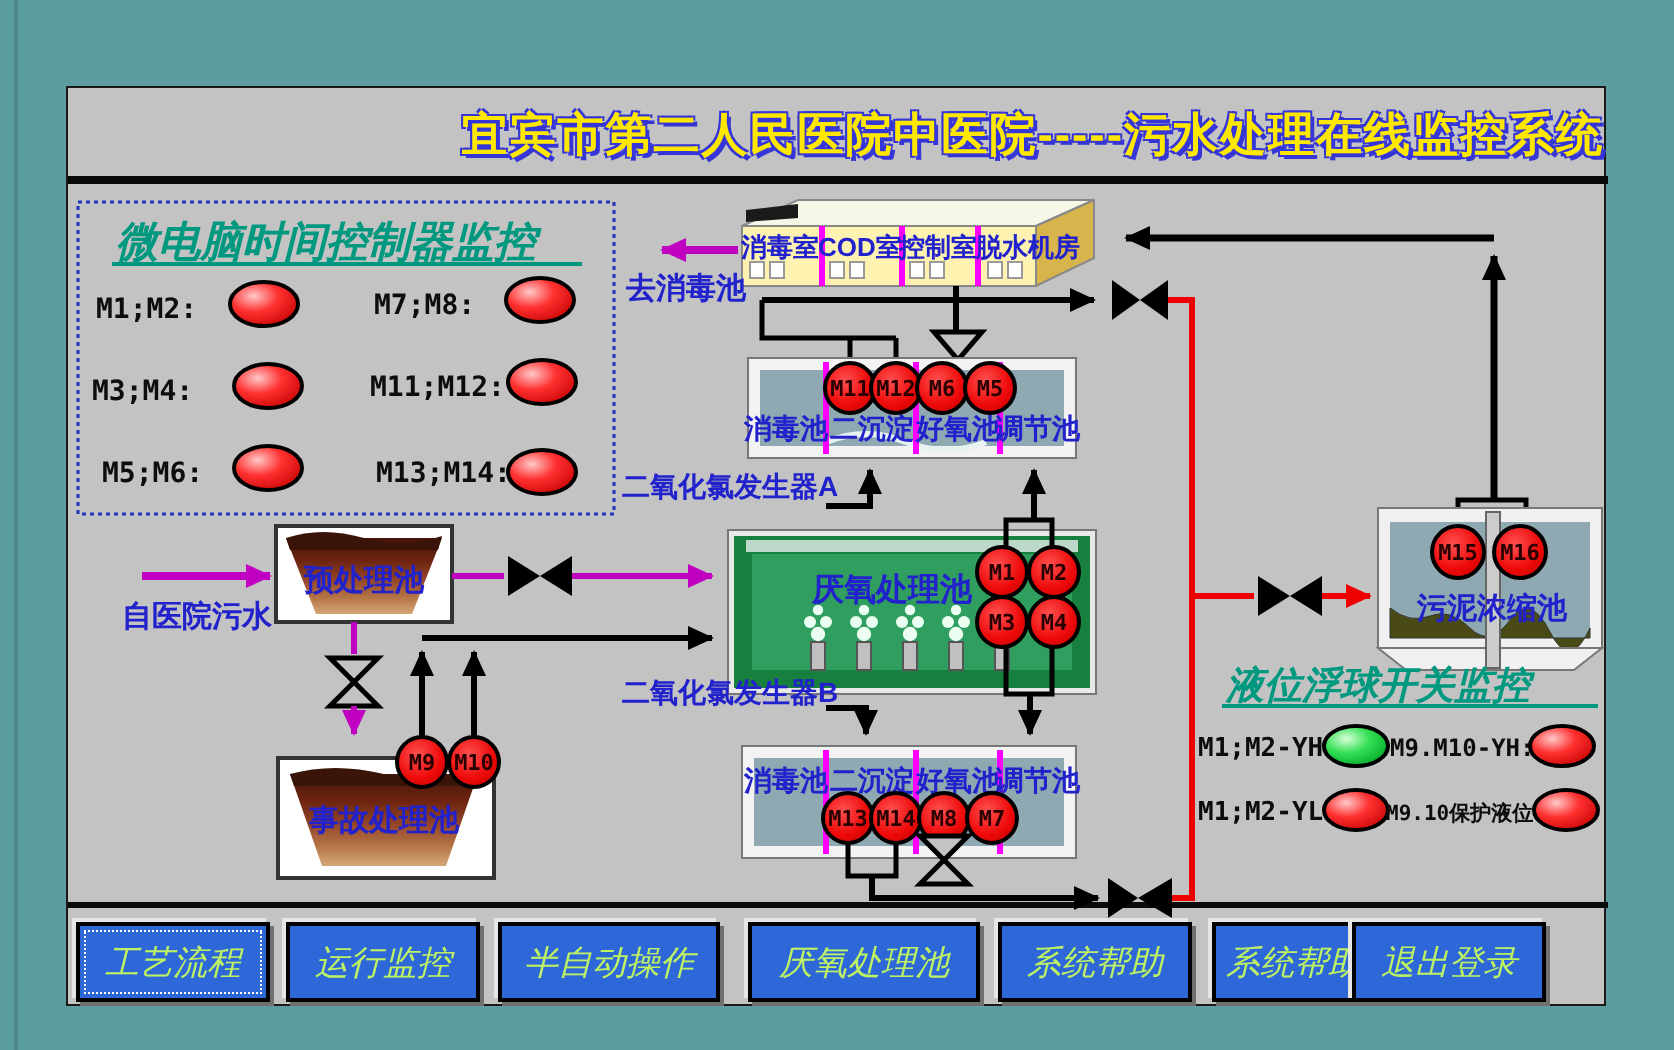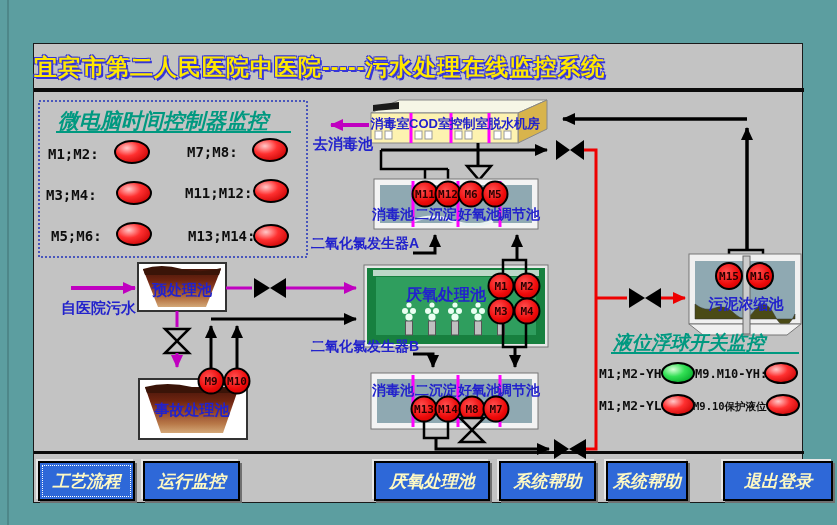--- a/index.html
+++ b/index.html
@@ -1,24 +1,24 @@
 <!DOCTYPE html>
 <html><head>
 <meta charset="utf-8">
 <style>
   html,body{margin:0;padding:0}
   body{width:837px;height:525px;position:relative;overflow:hidden;background:#5c9ea0;
        font-family:"Liberation Sans",sans-serif}
   .frame-stripe{position:absolute;left:7px;top:0;width:2px;height:525px;background:#4e8789}
   .main{position:absolute;left:33px;top:43px;width:770px;height:460px;background:#c3c3c3;border:1px solid #1a1a1a;box-sizing:border-box}
-  .page-title{position:absolute;top:8px;left:0;width:100%;text-align:left;font-weight:bold;font-size:23px;letter-spacing:1px;color:#ffe800;
+  .page-title{position:absolute;top:8px;left:0;width:100%;text-align:right;font-weight:bold;font-size:23px;letter-spacing:1px;color:#ffe800;
       text-shadow:2px 2px 0 #3535d8,-1px -1px 0 #3535d8,1px -1px 0 #3535d8,-1px 1px 0 #3535d8;white-space:nowrap}
   svg.diagram{position:absolute;left:0;top:0;width:770px;height:460px}
-  .hmi-btn{position:absolute;height:40px;background:#2e68d8;border:2px solid #000;color:#fef9c3;
-      font-weight:bold;font-style:italic;font-size:17px;font-family:"Liberation Sans",sans-serif;
+  .hmi-btn{position:absolute;height:40px;background:#2e68d8;border:2px solid #000;color:#bef264;
+      font-weight:normal;font-style:italic;font-size:17px;font-family:"Liberation Sans",sans-serif;
       box-shadow:-2px -2px 0 #e6e6e6,2px 2px 0 #707070;padding:0;cursor:pointer;white-space:nowrap}
   .hmi-btn.focused{outline:1px dotted #fff;outline-offset:-5px}
   
   text{font-family:"Liberation Sans",sans-serif}
   .blue{fill:#2222cc;font-weight:bold}
   .mono{font-family:"DejaVu Sans Mono",monospace;font-weight:bold;fill:#0d0d0d}
   .teal{fill:#009980;font-weight:bold;font-style:italic}
   .pumpT{font-family:"DejaVu Sans Mono",monospace;font-weight:bold;fill:#2a0000;text-anchor:middle}
   .ctr{text-anchor:middle}
 </style>
@@ -275,17 +275,18 @@
       <ellipse cx="677" cy="404" rx="16" ry="10" fill="url(#gLedR)" stroke="#000" stroke-width="2"></ellipse>
       <text x="692" y="409" font-size="10.5" class="mono">M9.10保护液位:</text>
       <ellipse cx="782" cy="404" rx="16" ry="10" fill="url(#gLedR)" stroke="#000" stroke-width="2"></ellipse>
     </g>
   </svg>
 
   <div class="page-title">宜宾市第二人民医院中医院-----污水处理在线监控系统</div>
 
   <button class="hmi-btn focused" style="left:4px;width:97px;top:417px">工艺流程</button>
   <button class="hmi-btn" style="left:109px;width:97px;top:417px">运行监控</button>
+  <button class="hmi-btn" style="left:215px;width:111px;top:417px">半自动操作</button>
   <button class="hmi-btn" style="left:340px;width:116px;top:417px">厌氧处理池</button>
   <button class="hmi-btn" style="left:465px;width:97px;top:417px">系统帮助</button>
   <button class="hmi-btn" style="left:572px;width:82px;top:417px">系统帮助</button>
-  <button class="hmi-btn" style="left:689px;width:110px;top:417px">退出登录</button>
+  <button class="hmi-btn" style="left:642px;width:97px;top:417px">退出登录</button>
 </div>
 
 </body></html>

